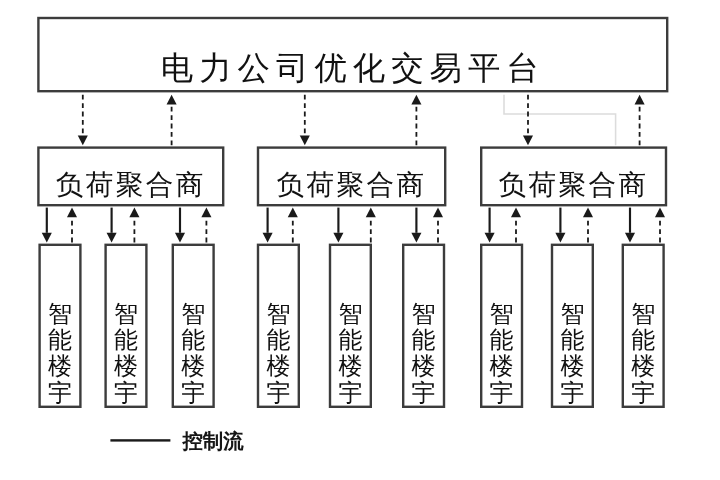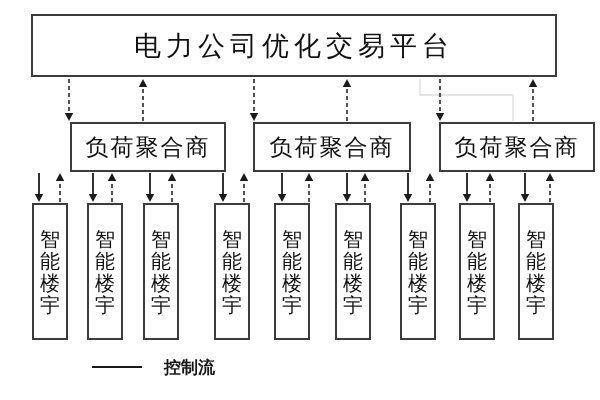--- a/index.html
+++ b/index.html
@@ -1,27 +1,27 @@
 <!DOCTYPE html>
 <html><head>
 <meta charset="utf-8">
 <style>
   html,body{margin:0;padding:0;}
   body{width:600px;height:400px;background:#ffffff;position:relative;overflow:hidden;
        font-family:"DejaVu Serif","Liberation Serif",serif;}
   .stage{position:absolute;left:0;top:0;width:600px;height:400px;}
   .box{position:absolute;box-sizing:border-box;border:2px solid #3c3c3c;background:#ffffff;
-       display:flex;align-items:center;justify-content:center;color:#111111;}
+       display:flex;align-items:flex-end;justify-content:center;color:#111111;}
   .platform{left:31px;top:14px;width:526px;height:63px;font-size:27px;letter-spacing:5px;}
-  .agg{top:122px;height:50px;font-size:23px;letter-spacing:2px;margin-left:39px;}
+  .agg{top:122px;height:50px;font-size:23px;letter-spacing:2px;}
   .bld{top:203px;width:36px;height:137px;font-size:20px;}
   .bld .vwrap{display:flex;flex-direction:column;align-items:center;line-height:22px;}
   .vchar{display:block;}
   svg.overlay{position:absolute;left:0;top:0;pointer-events:none;}
-  .legend{position:absolute;top:356px;height:22px;display:flex;align-items:center;gap:22px;
+  .legend{position:absolute;top:356px;height:22px;display:flex;align-items:center;gap:10px;
           font-family:"DejaVu Sans","Liberation Sans",sans-serif;font-size:17px;font-weight:600;color:#161616;}
   .legend.control{left:92px;}
   .legend.info{left:350px;}
   .swatch-solid{width:50px;height:2px;background:#1a1a1a;}
   .swatch-dashed{width:56px;height:3px;
       background:repeating-linear-gradient(90deg,#1a1a1a 0 10px,transparent 10px 17px);}
 </style>
 </head>
 <body>
 

